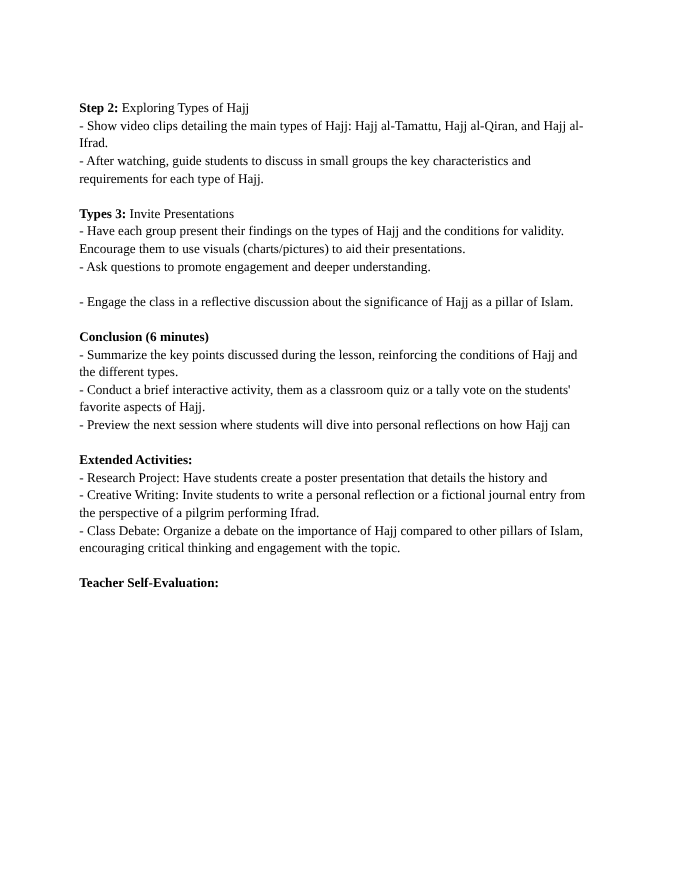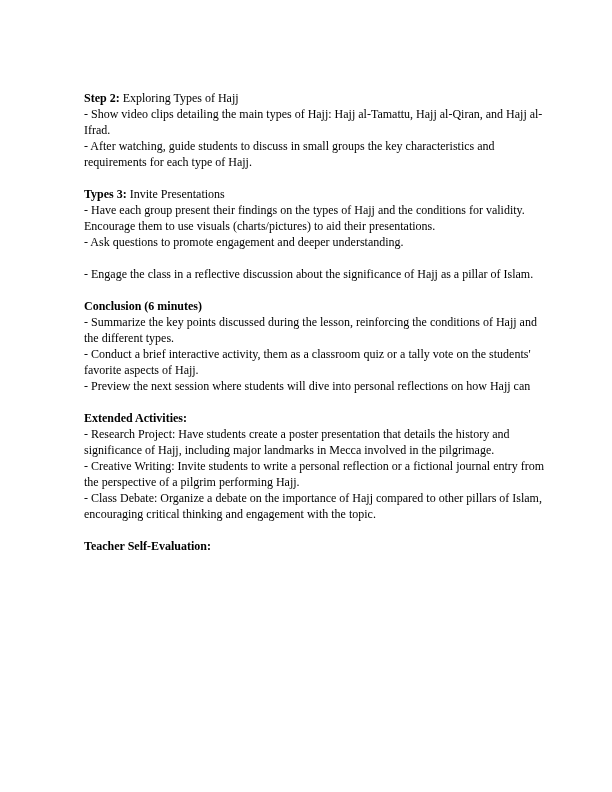--- a/index.html
+++ b/index.html
@@ -10,21 +10,20 @@
     color: #000000;
     font-family: "Liberation Serif", "DejaVu Serif", serif;
     overflow: hidden;
   }
   .page {
     box-sizing: border-box;
     width: 600px;
     height: 792px;
     padding: 90px 74px 0 72px;
     background: #ffffff;
-    margin-left: 12px;
   }
   .block { margin: 0 0 16px 0; }
   .line {
     font-size: 12px;
     line-height: 16px;
     height: 16px;
     white-space: pre;
     letter-spacing: 0;
   }
   .b { font-weight: bold; }
@@ -58,23 +57,22 @@
     <div class="line">- Summarize the key points discussed during the lesson, reinforcing the conditions of Hajj and</div>
     <div class="line">the different types.</div>
     <div class="line">- Conduct a brief interactive activity, them as a classroom quiz or a tally vote on the students'</div>
     <div class="line">favorite aspects of Hajj.</div>
     <div class="line">- Preview the next session where students will dive into personal reflections on how Hajj can</div>
   </section>
 
   <section class="block">
     <div class="line"><span class="b">Extended Activities:</span></div>
     <div class="line">- Research Project: Have students create a poster presentation that details the history and</div>
-    <div class="line">significance of Hajj, including major landmarks in Mecca involved in the pilgrimage.</div>
     <div class="line">- Creative Writing: Invite students to write a personal reflection or a fictional journal entry from</div>
-    <div class="line">the perspective of a pilgrim performing Hajj.</div>
+    <div class="line">the perspective of a pilgrim performing Ifrad.</div>
     <div class="line">- Class Debate: Organize a debate on the importance of Hajj compared to other pillars of Islam,</div>
     <div class="line">encouraging critical thinking and engagement with the topic.</div>
   </section>
 
   <section class="block">
     <div class="line"><span class="b">Teacher Self-Evaluation:</span></div>
   </section>
 
 </div>
 

